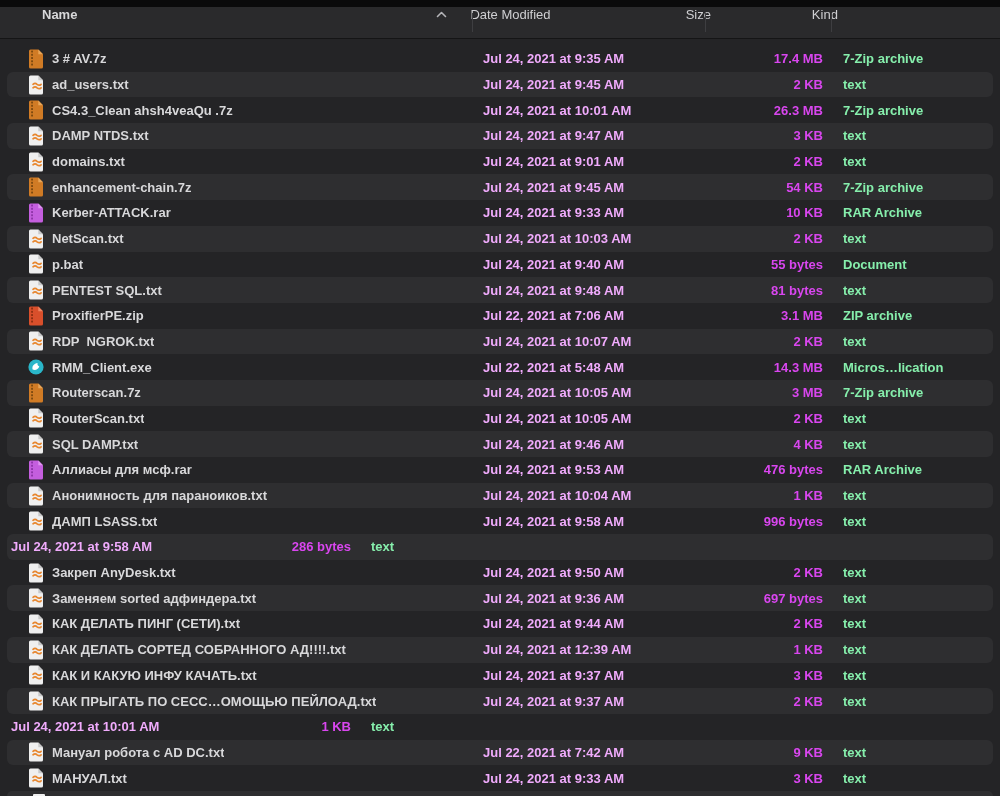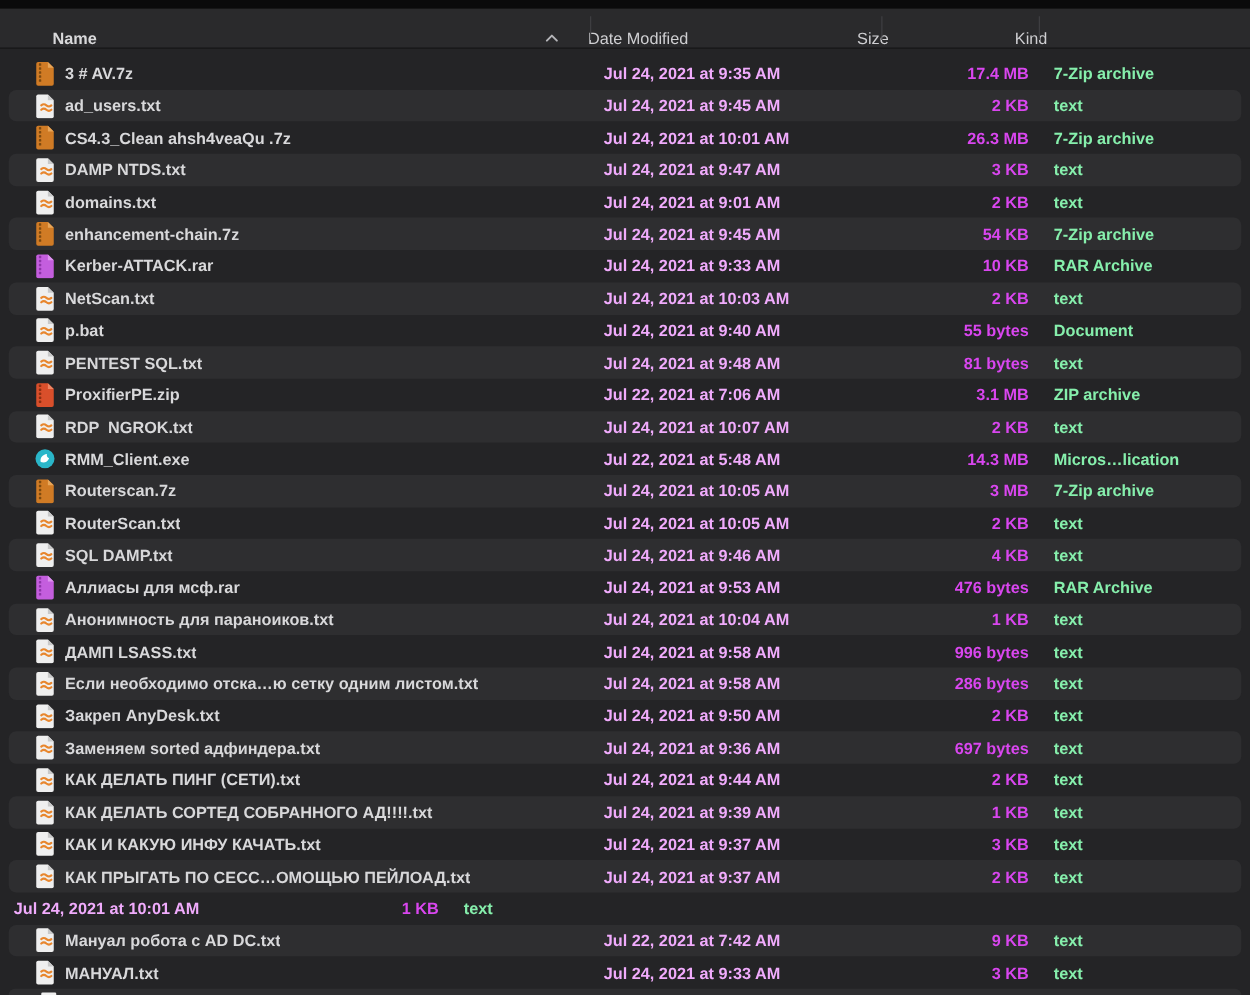--- a/index.html
+++ b/index.html
@@ -7,21 +7,21 @@
     width:1000px; height:796px;
     background:#242426;
     font-family:"Liberation Sans", sans-serif;
     overflow:hidden;
     -webkit-font-smoothing:antialiased;
   }
   .top-strip { height:7px; background:#0a0a0b; }
   .list-header {
     height:31px; background:#2a2a2c;
     border-bottom:1px solid #151516;
-    position:relative; display:flex; align-items:flex-end;
+    position:relative; display:flex; align-items:flex-start;
     font-size:13px; color:#cfcfd2;
   }
   .hcol { box-sizing:border-box; white-space:nowrap; }
   .hcol-name  { width:472px; padding-left:42px; font-weight:700; color:#d8d8da;
                 display:flex; align-items:center; justify-content:space-between; padding-right:12px; }
   .hcol-date  { width:233px; padding-left:11px; }
   .hcol-size  { width:126px; }
   .hcol-kind  { width:198px; padding-left:4px; }
   .hdivider { position:absolute; top:6px; height:19px; width:1px; background:#3e3e41; }
   .sort-chevron { display:flex; align-items:center; }
@@ -401,31 +401,20 @@
             <path d="M5 12.8 q2.1 -1.8 4.1 0 q2.1 1.8 4.0 0" fill="none" stroke="#e8862d" stroke-width="1.7" stroke-linecap="round"></path>
           </svg>
         </span>
       <span class="fname">ДАМП LSASS.txt</span>
     </div>
     <div class="c-date">Jul 24, 2021 at 9:58 AM</div>
     <div class="c-size">996 bytes</div>
     <div class="c-kind">text</div>
   </div>
     <div class="file-row alt">
-    <div class="c-name">
-      <span class="file-icon">
-          <svg width="16" height="20" viewBox="0 0 16 20">
-            <path d="M1 2 Q1 0.5 2.5 0.5 H10.3 L15 5.2 V18 Q15 19.5 13.5 19.5 H2.5 Q1 19.5 1 18 Z" fill="#efefef"></path>
-            <path d="M10.3 0.5 L15 5.2 H10.3 Z" fill="#c9c9c9"></path>
-            <path d="M5 9.3 q2.1 -1.8 4.1 0 q2.1 1.8 4.0 0" fill="none" stroke="#e8862d" stroke-width="1.7" stroke-linecap="round"></path>
-            <path d="M5 12.8 q2.1 -1.8 4.1 0 q2.1 1.8 4.0 0" fill="none" stroke="#e8862d" stroke-width="1.7" stroke-linecap="round"></path>
-          </svg>
-        </span>
-      <span class="fname">Если необходимо отска…ю сетку одним листом.txt</span>
-    </div>
     <div class="c-date">Jul 24, 2021 at 9:58 AM</div>
     <div class="c-size">286 bytes</div>
     <div class="c-kind">text</div>
   </div>
     <div class="file-row">
     <div class="c-name">
       <span class="file-icon">
           <svg width="16" height="20" viewBox="0 0 16 20">
             <path d="M1 2 Q1 0.5 2.5 0.5 H10.3 L15 5.2 V18 Q15 19.5 13.5 19.5 H2.5 Q1 19.5 1 18 Z" fill="#efefef"></path>
             <path d="M10.3 0.5 L15 5.2 H10.3 Z" fill="#c9c9c9"></path>
@@ -476,21 +465,21 @@
       <span class="file-icon">
           <svg width="16" height="20" viewBox="0 0 16 20">
             <path d="M1 2 Q1 0.5 2.5 0.5 H10.3 L15 5.2 V18 Q15 19.5 13.5 19.5 H2.5 Q1 19.5 1 18 Z" fill="#efefef"></path>
             <path d="M10.3 0.5 L15 5.2 H10.3 Z" fill="#c9c9c9"></path>
             <path d="M5 9.3 q2.1 -1.8 4.1 0 q2.1 1.8 4.0 0" fill="none" stroke="#e8862d" stroke-width="1.7" stroke-linecap="round"></path>
             <path d="M5 12.8 q2.1 -1.8 4.1 0 q2.1 1.8 4.0 0" fill="none" stroke="#e8862d" stroke-width="1.7" stroke-linecap="round"></path>
           </svg>
         </span>
       <span class="fname">КАК ДЕЛАТЬ СОРТЕД СОБРАННОГО АД!!!!.txt</span>
     </div>
-    <div class="c-date">Jul 24, 2021 at 9:39 AM</div>
+    <div class="c-date">Jul 24, 2021 at 12:39 AM</div>
     <div class="c-size">1 KB</div>
     <div class="c-kind">text</div>
   </div>
     <div class="file-row">
     <div class="c-name">
       <span class="file-icon">
           <svg width="16" height="20" viewBox="0 0 16 20">
             <path d="M1 2 Q1 0.5 2.5 0.5 H10.3 L15 5.2 V18 Q15 19.5 13.5 19.5 H2.5 Q1 19.5 1 18 Z" fill="#efefef"></path>
             <path d="M10.3 0.5 L15 5.2 H10.3 Z" fill="#c9c9c9"></path>
             <path d="M5 9.3 q2.1 -1.8 4.1 0 q2.1 1.8 4.0 0" fill="none" stroke="#e8862d" stroke-width="1.7" stroke-linecap="round"></path>

